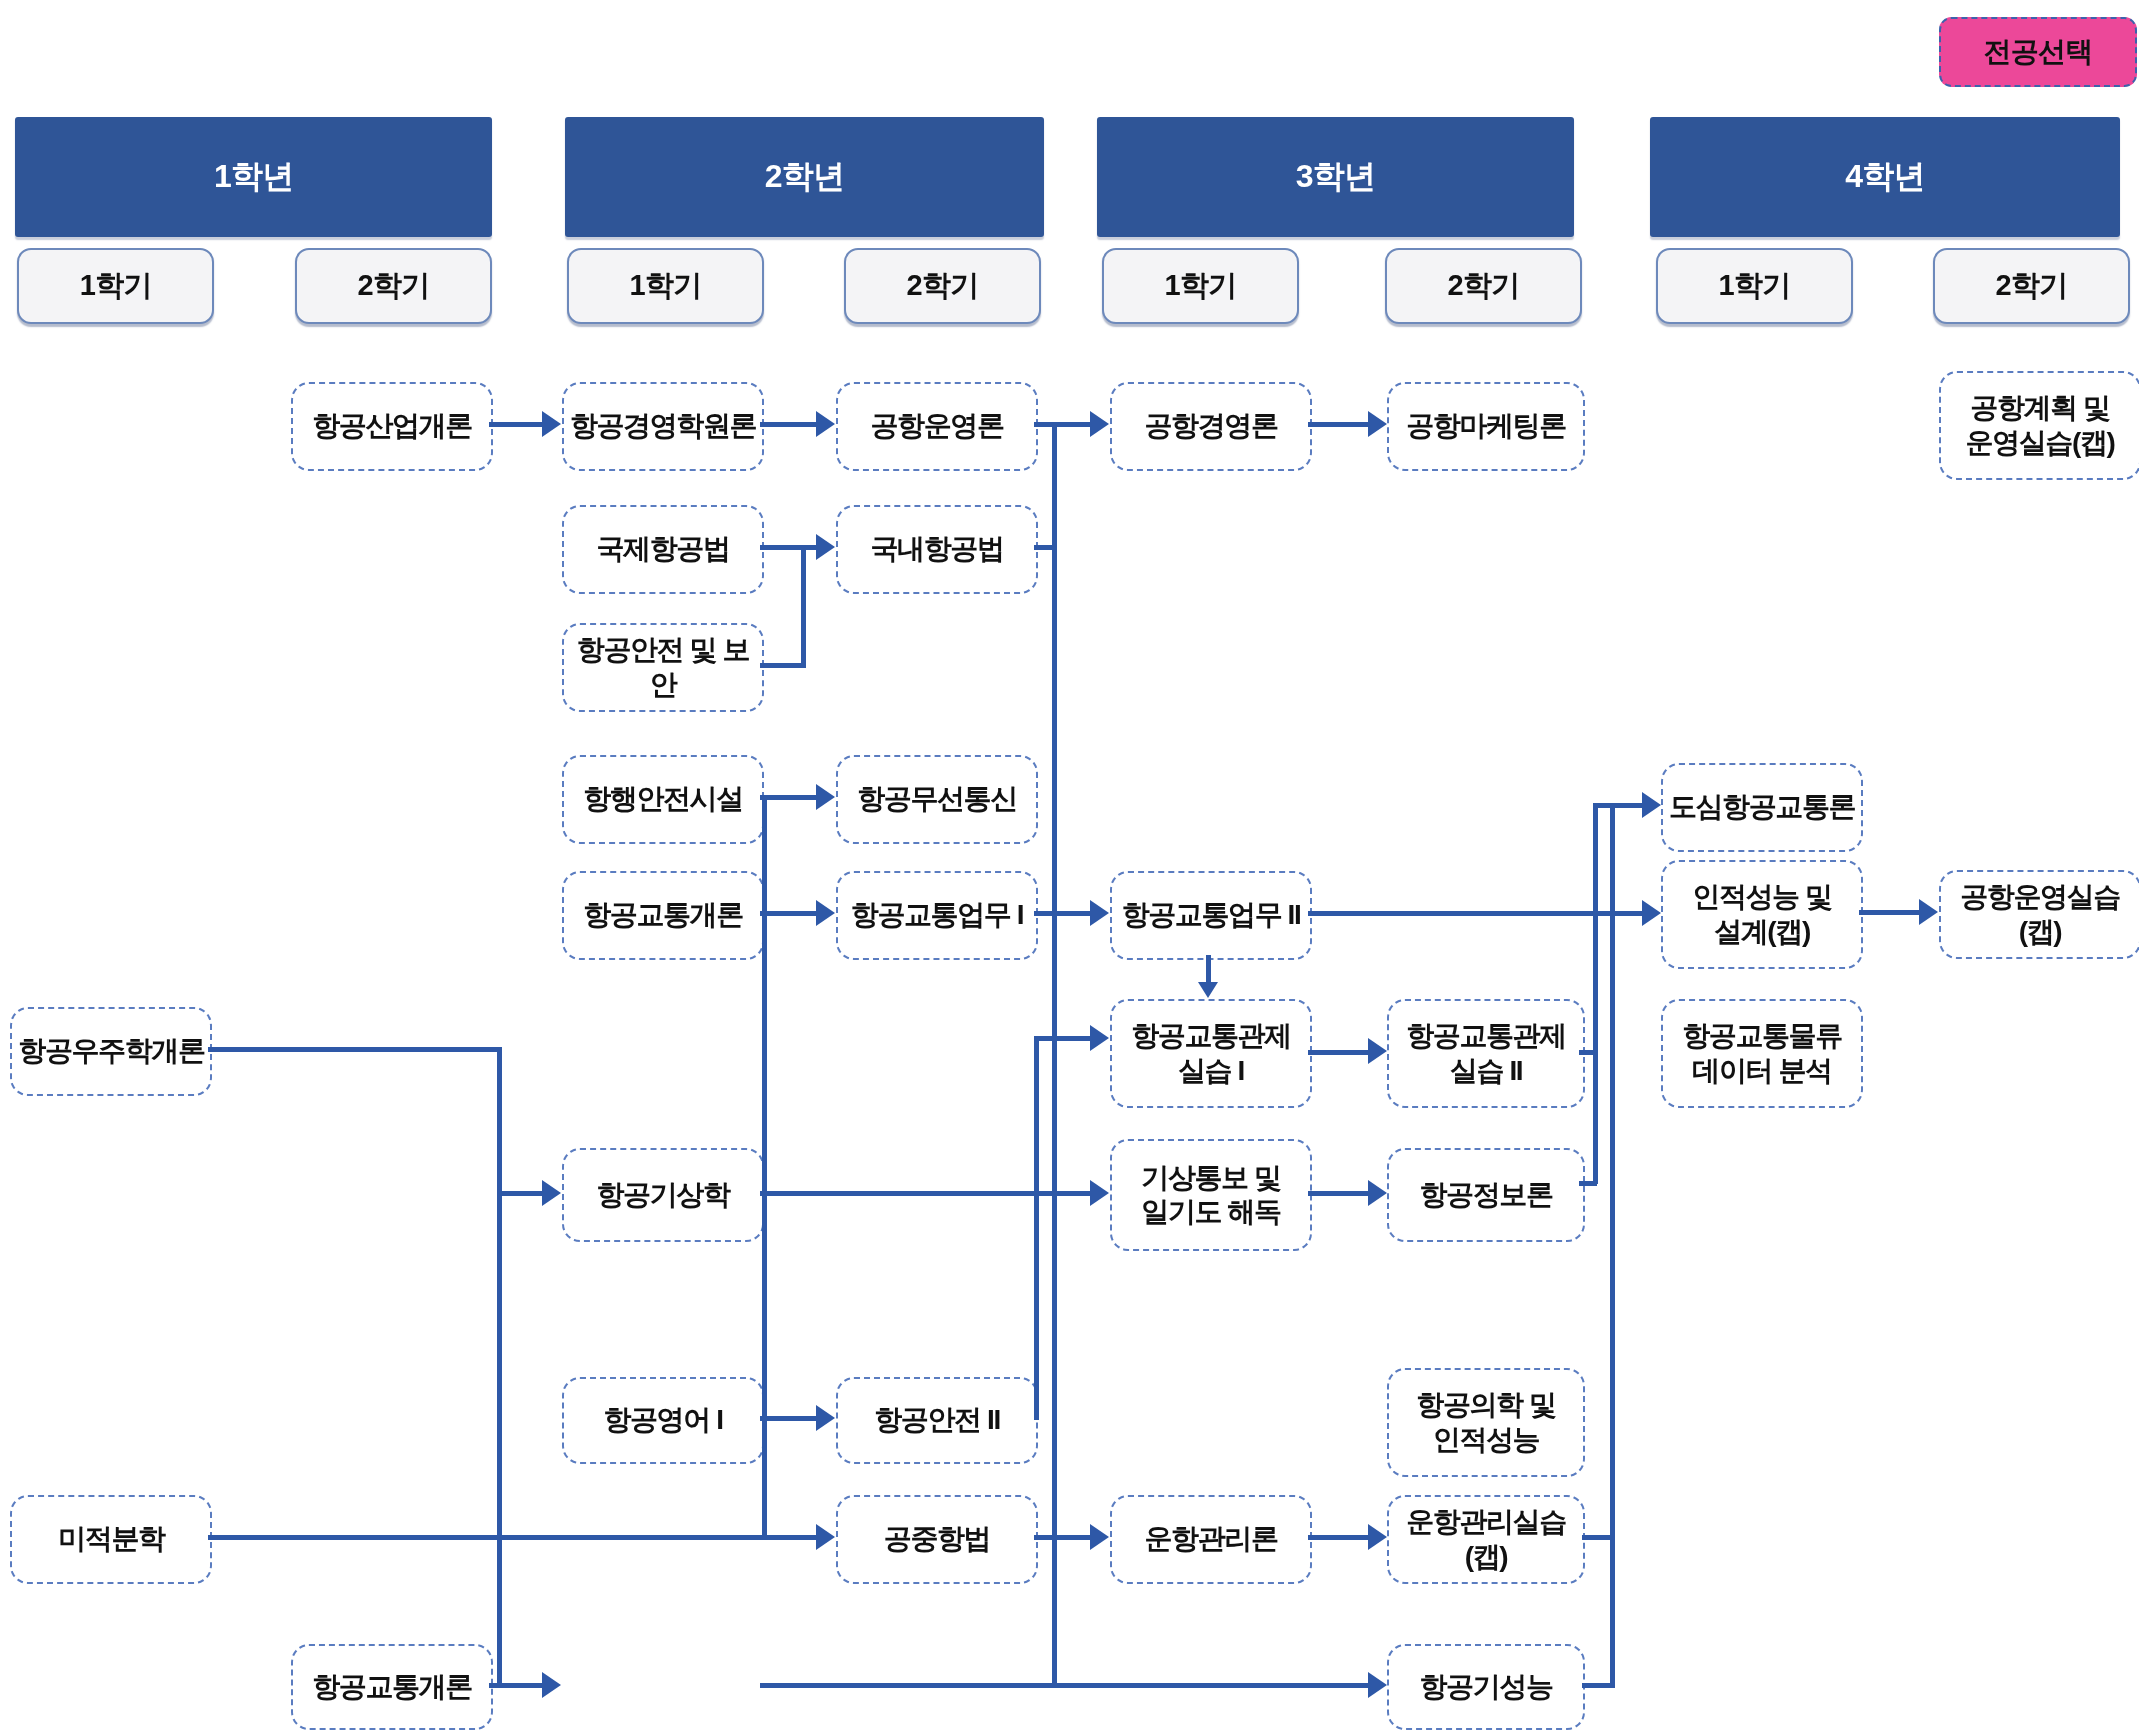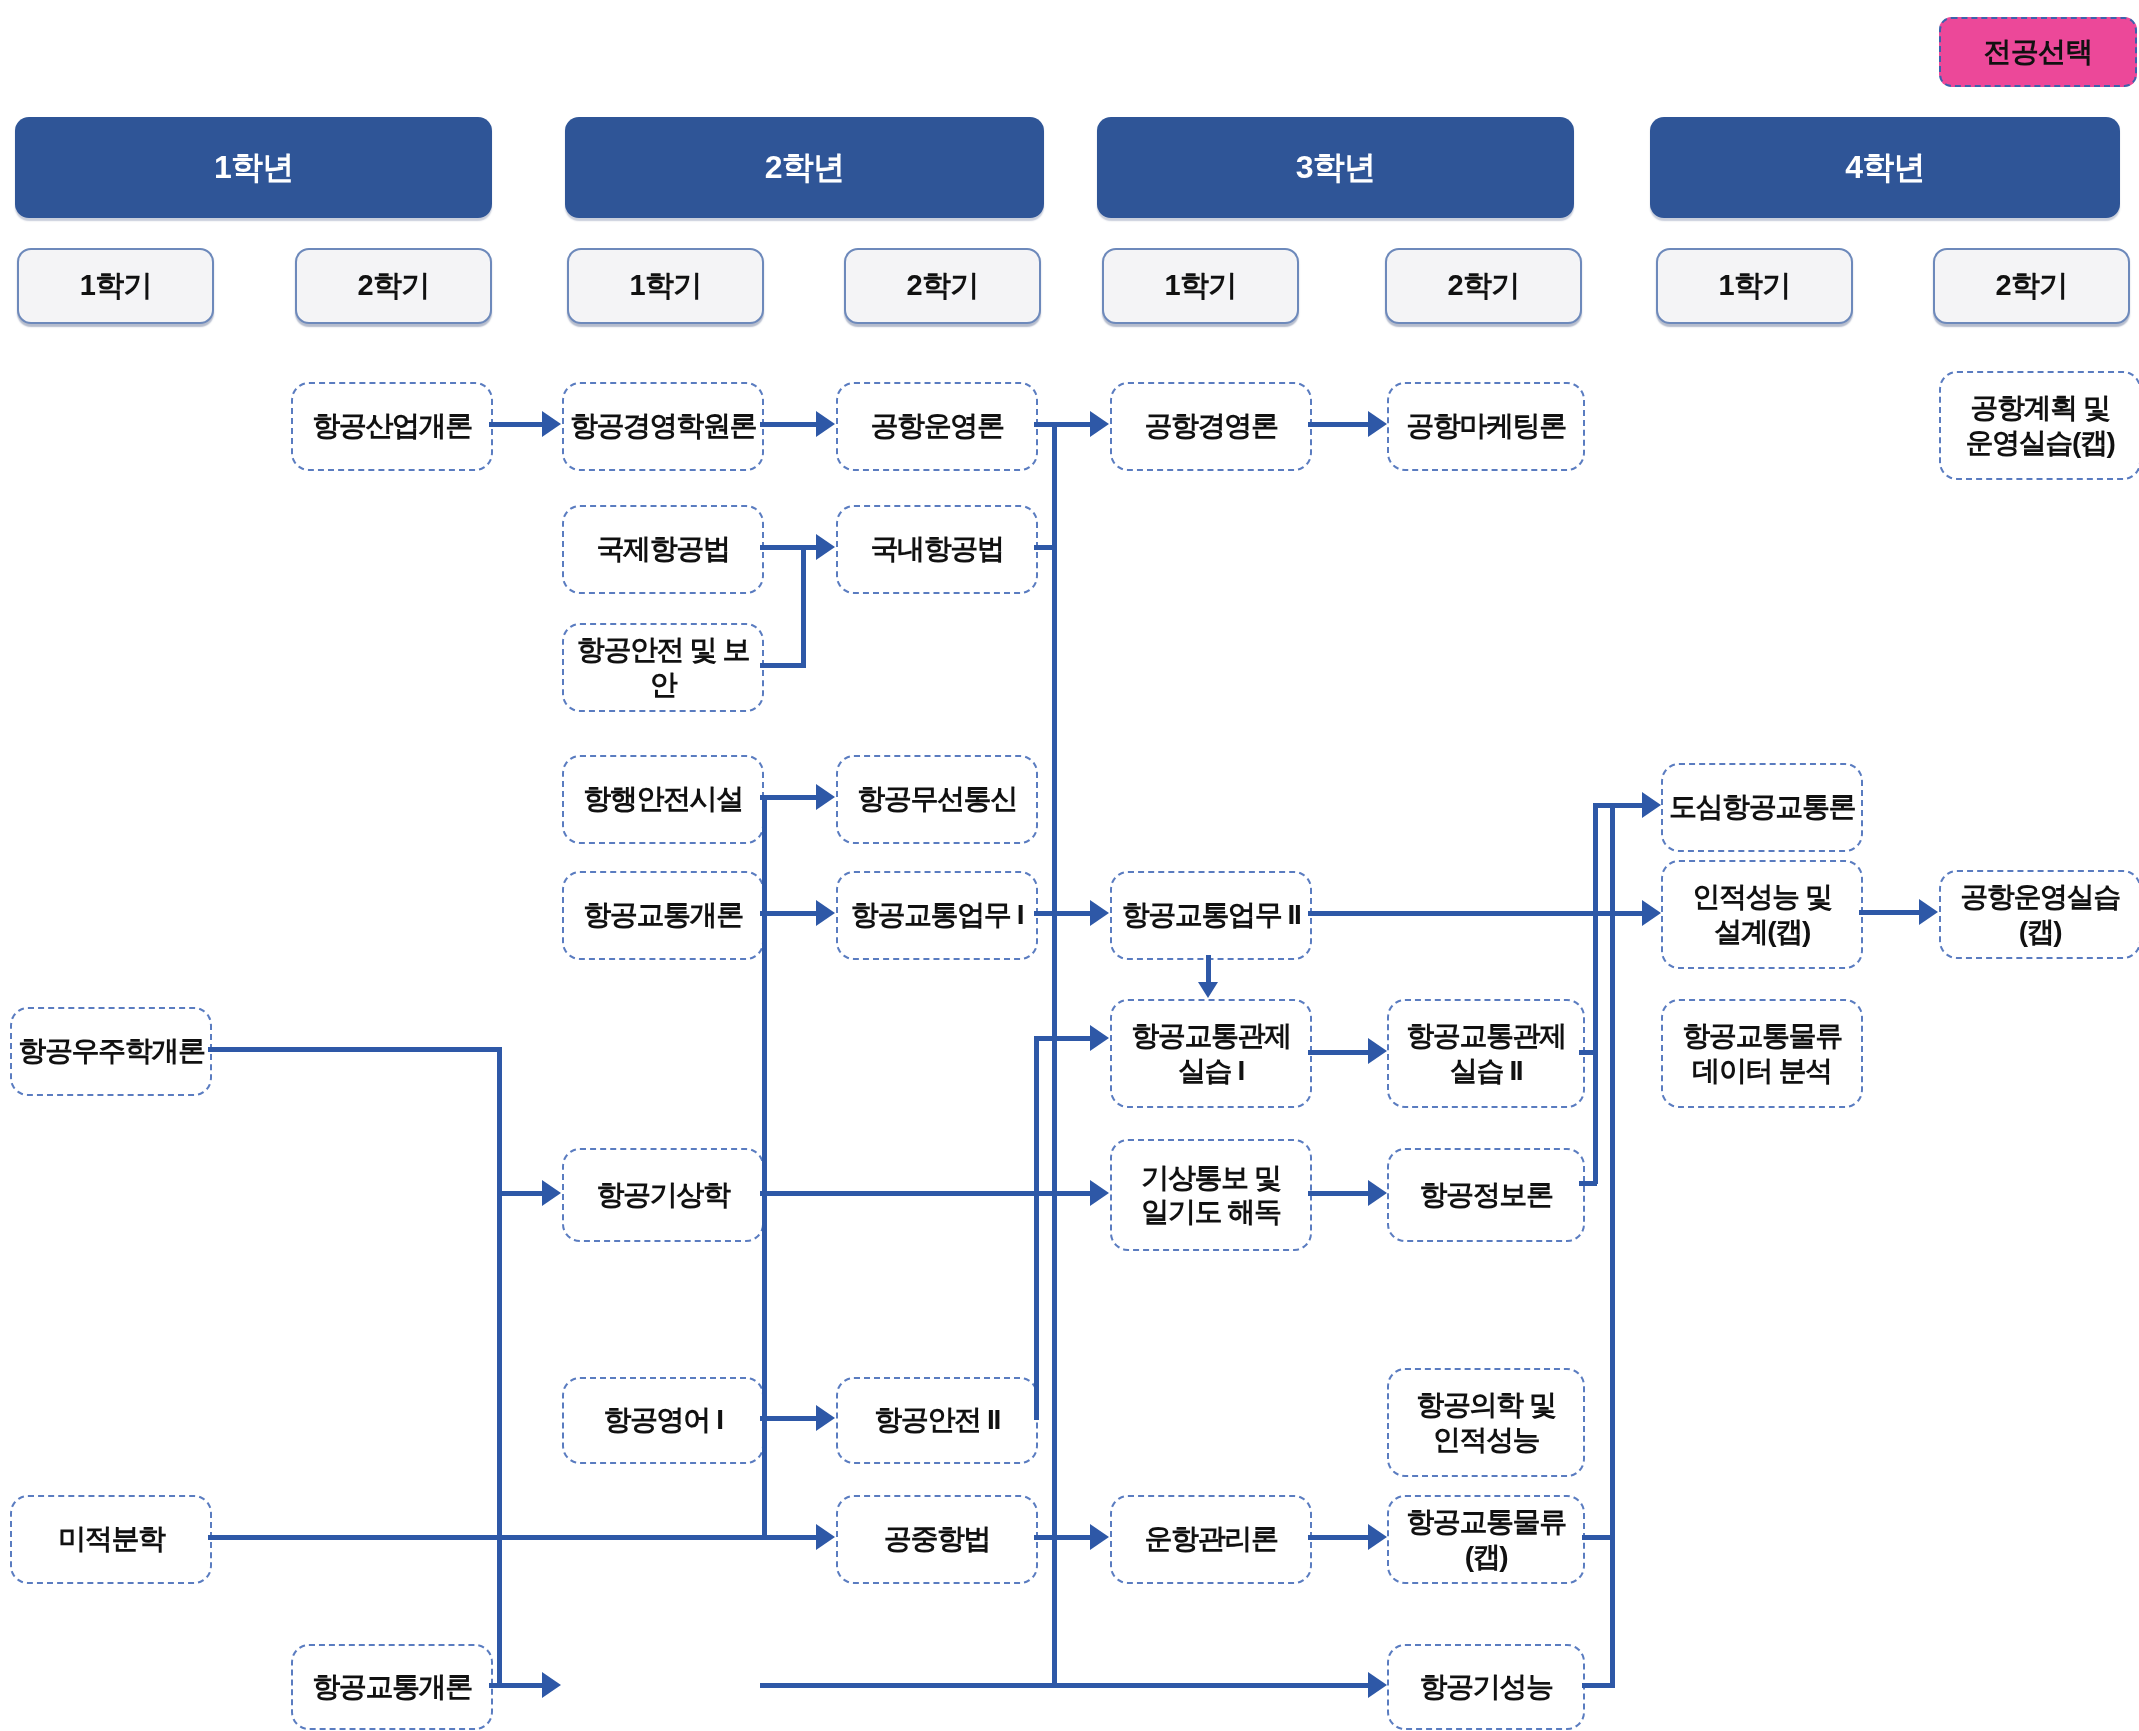--- a/index.html
+++ b/index.html
@@ -10,23 +10,23 @@
     font-family:"Liberation Sans","DejaVu Sans",sans-serif;
     overflow:hidden;
     --header:#2f5597;
     --line:#2e58a7;
     --dash:#5a7cc0;
     --sembg:#f4f4f6;
     --semborder:#6d89bb;
     --ink:#111111;
   }
   .year{
-    position:absolute;height:101px;
+    position:absolute;height:120px;
     background:var(--header);color:#fff;
-    border-radius:14px;
+    border-radius:3px;
     display:flex;align-items:center;justify-content:center;
     font-size:32px;font-weight:700;letter-spacing:-0.7px;
     box-shadow:0 2.8px 1.4px rgba(40,60,110,0.25);
   }
   .sem{
     position:absolute;height:72px;width:193px;
     background:var(--sembg);
     border:2.1px solid var(--semborder);
     border-radius:14px;
     display:flex;align-items:center;justify-content:center;
@@ -106,21 +106,21 @@
   <div class="course" style="left:1110px;top:1139px;width:198px;height:108px;">기상통보 및
 일기도 해독</div>
   <div class="course" style="left:1387px;top:1148px;width:194px;height:90px;">항공정보론</div>
   <div class="course" style="left:562px;top:1377px;width:198px;height:83px;">항공영어 I</div>
   <div class="course" style="left:836px;top:1377px;width:198px;height:83px;">항공안전 II</div>
   <div class="course" style="left:1387px;top:1368px;width:194px;height:105px;">항공의학 및
 인적성능</div>
   <div class="course" style="left:10.4px;top:1495px;width:198px;height:85px;">미적분학</div>
   <div class="course" style="left:836px;top:1495px;width:198px;height:85px;">공중항법</div>
   <div class="course" style="left:1110px;top:1495px;width:198px;height:85px;">운항관리론</div>
-  <div class="course" style="left:1387px;top:1495px;width:194px;height:85px;">항공교통물류(캡)</div>
+  <div class="course" style="left:1387px;top:1495px;width:194px;height:85px;">운항관리실습(캡)</div>
   <div class="course" style="left:291px;top:1644px;width:198px;height:82px;">항공교통개론</div>
   <div class="course" style="left:1387px;top:1644px;width:194px;height:82px;">항공기성능</div>
 
   <div class="h" style="left:489px;top:422px;width:55px;"></div>
   <div class="h" style="left:760px;top:422px;width:58px;"></div>
   <div class="h" style="left:1034px;top:422px;width:58px;"></div>
   <div class="h" style="left:1308px;top:422px;width:62px;"></div>
   <div class="h" style="left:1034px;top:545px;width:23px;"></div>
   <div class="h" style="left:760px;top:545px;width:58px;"></div>
   <div class="h" style="left:760px;top:663px;width:46px;"></div>

